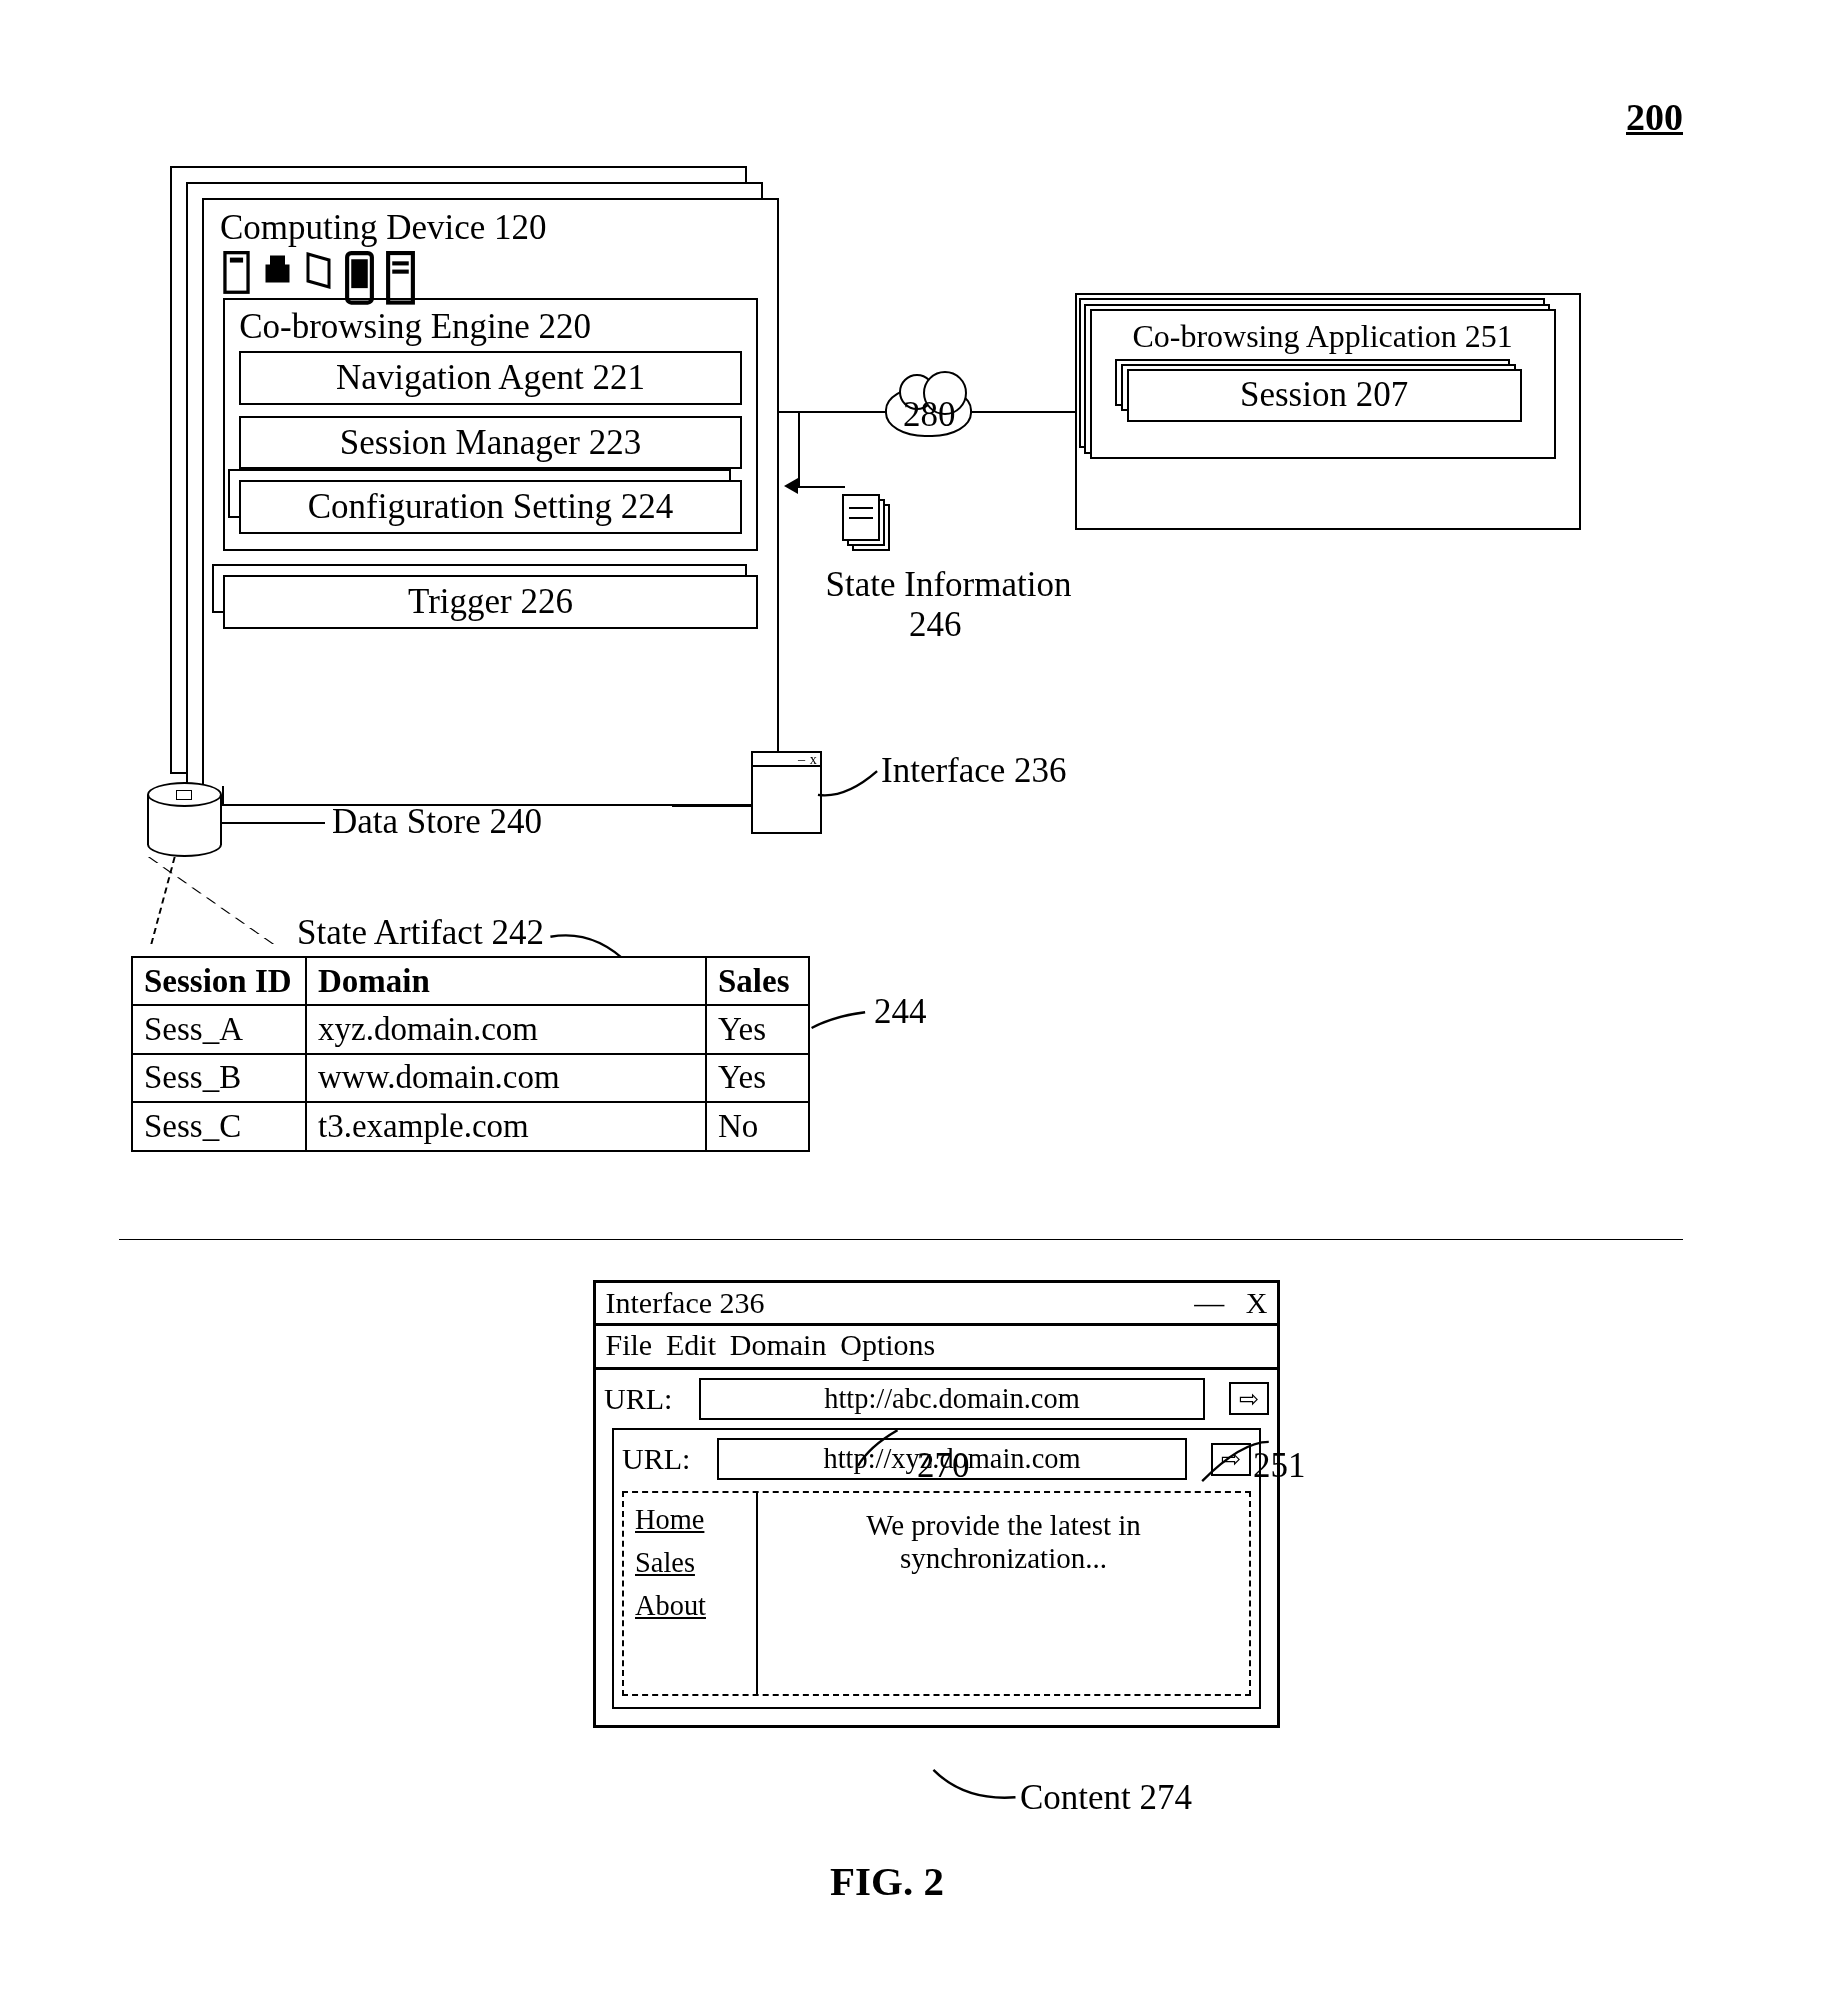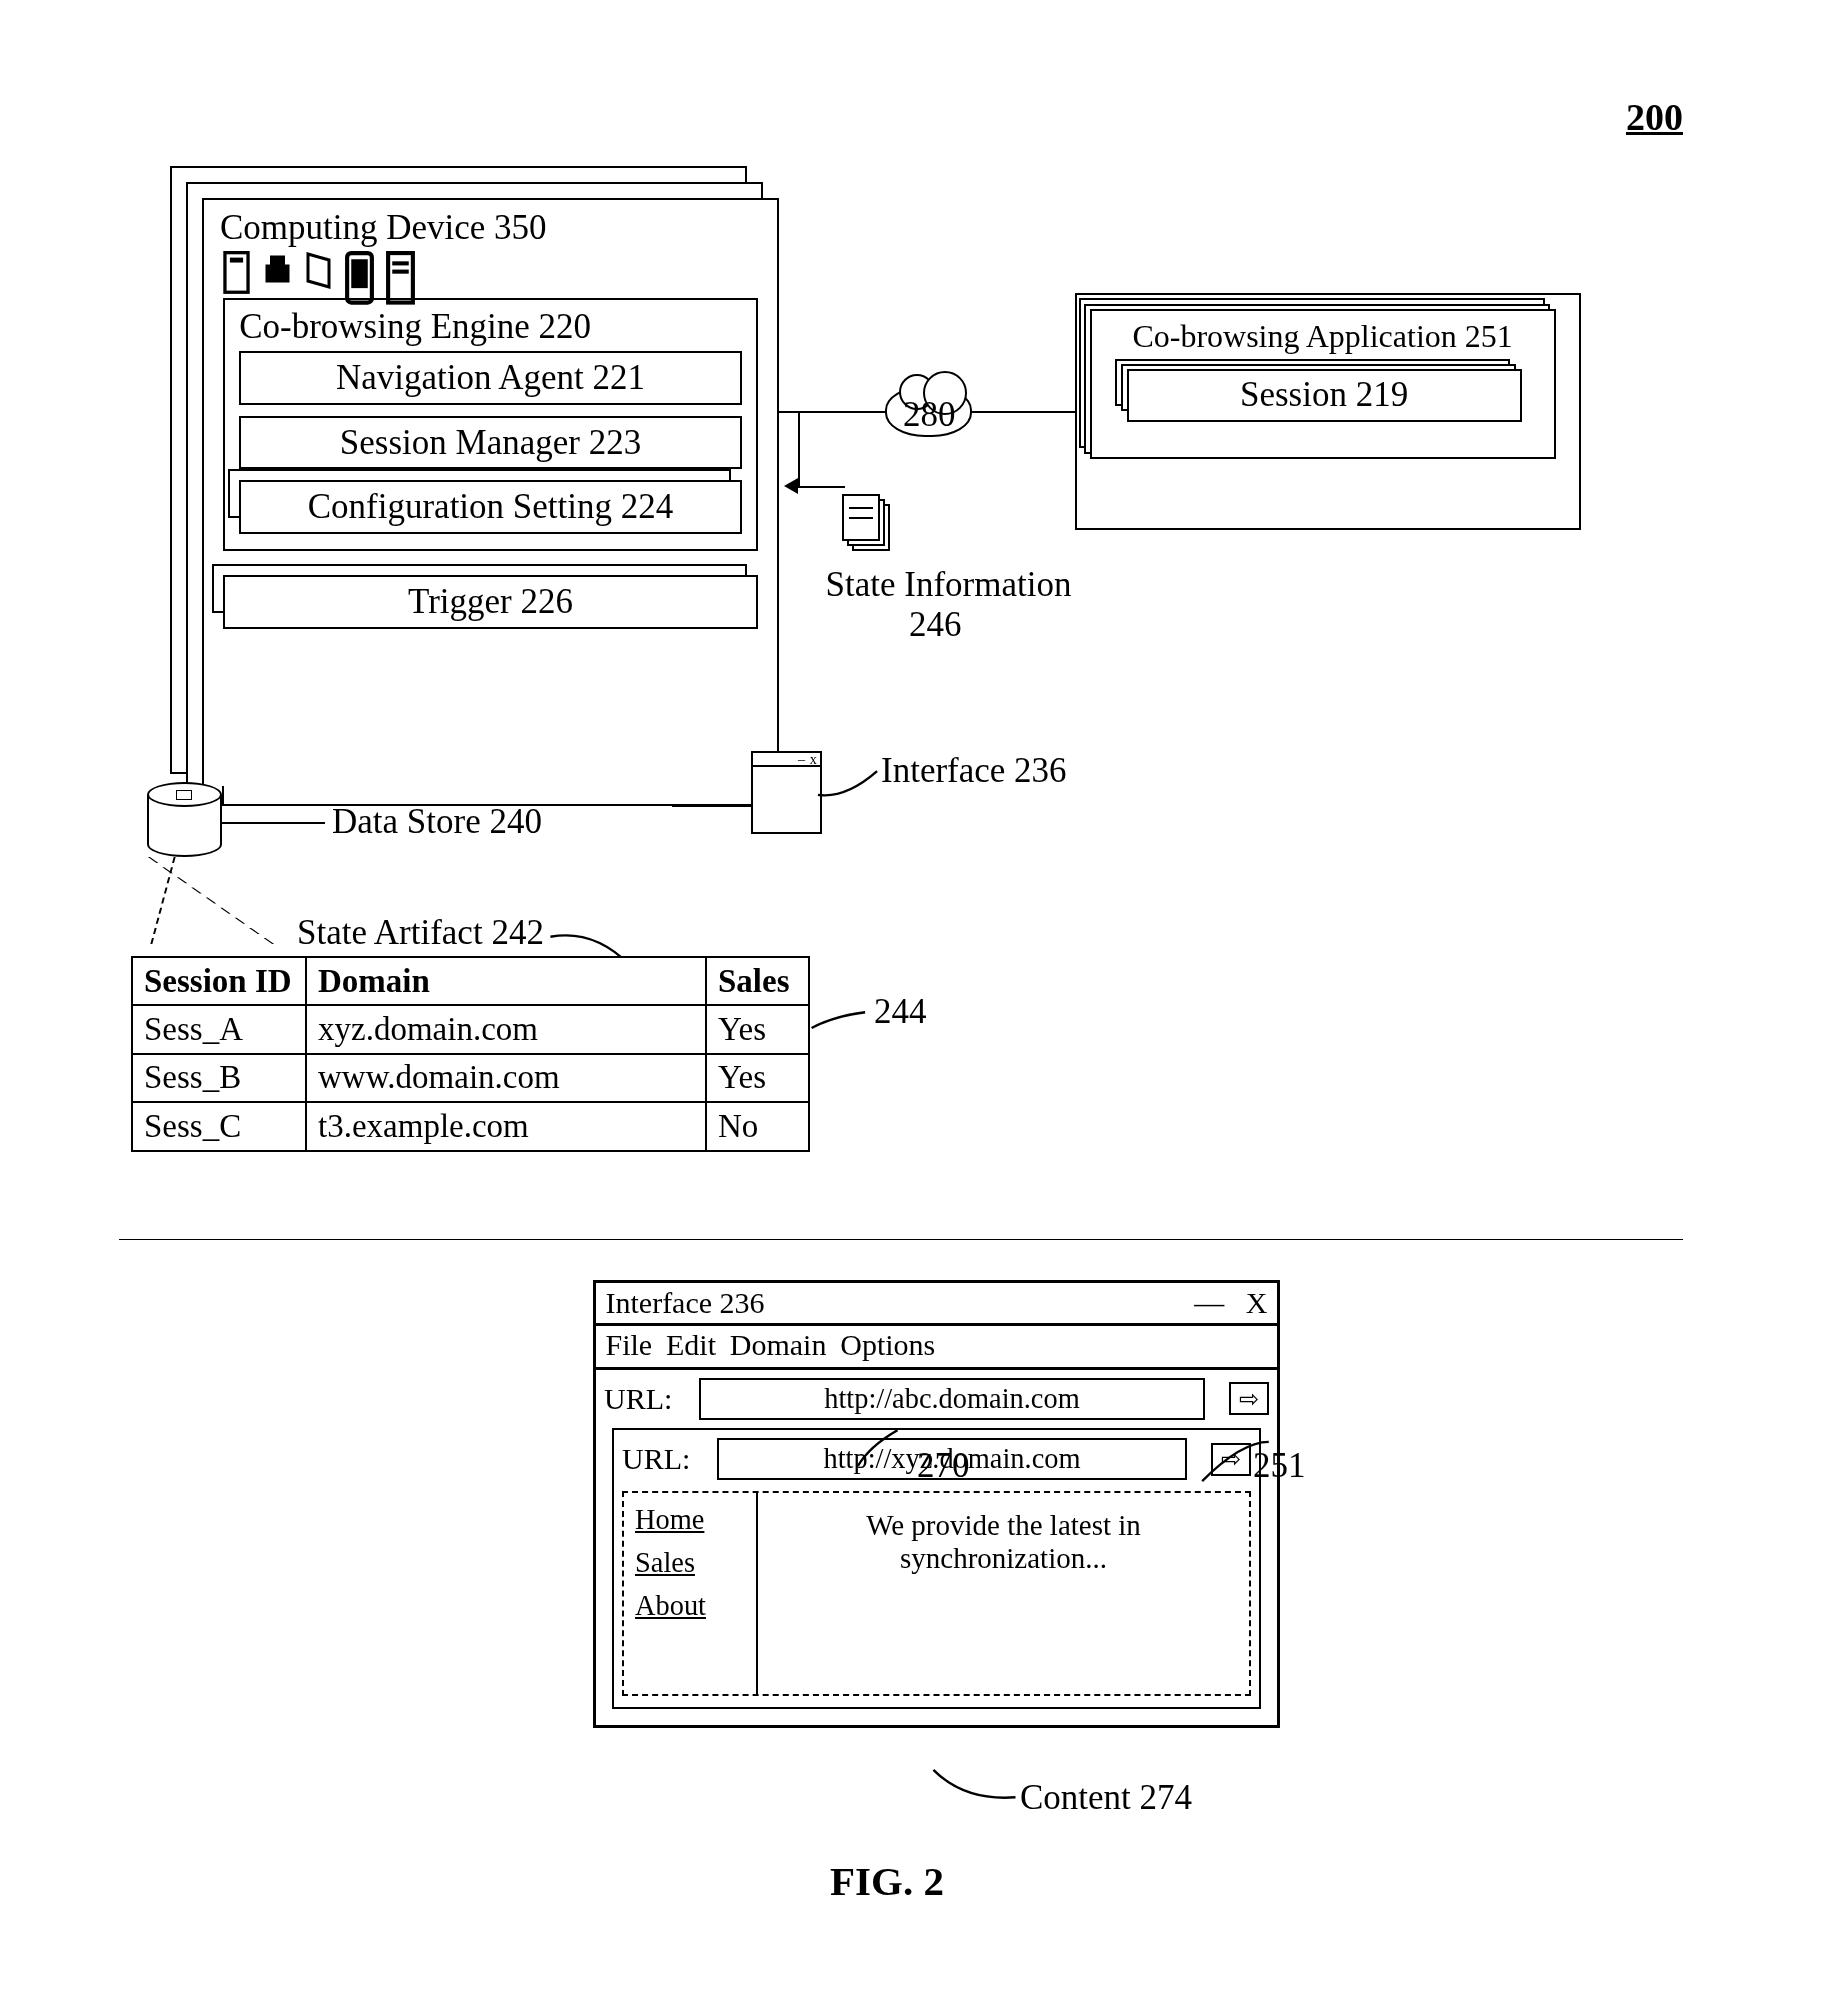--- a/index.html
+++ b/index.html
@@ -119,21 +119,21 @@
 </head>
 <body>
 
 <div class="canvas">
 
   <div class="abs figno" style="right:32px; top:0;">200</div>
 
   <div class="abs stack-back-1" style="left:51px;  top:71px;  width:577px; height:608px;"></div>
   <div class="abs stack-back-2" style="left:67px;  top:87px; width:577px; height:608px;"></div>
   <div class="abs box" style="left:83px; top:103px; width:577px; height:608px;">
-    <div style="padding:8px 16px 0 16px; font-size:35px;">Computing Device 350</div>
+    <div style="padding:8px 16px 0 16px; font-size:35px;">Computing Device 120</div>
     <div class="icon-strip" style="padding:3.2px 0 6.3px 16px;">
 
       <span class="icon">
         <svg viewBox="0 0 20 26">
             <rect x="3" y="1" width="14" height="24" fill="none" stroke="#000" stroke-width="2"></rect>
             <rect x="6" y="4" width="8" height="3" fill="#000"></rect>
           </svg>
       </span>
       <span class="icon">
         <svg viewBox="0 0 22 26">
@@ -187,21 +187,21 @@
 
   <div class="abs box" style="left:956px; top:198px; width:506px; height:237px; padding:6.3px 12.6px;">
     <div style="position:relative; margin-top:8px; height:158px;">
       <div class="stack-back-1" style="left:-11px; top:-11px; width:466px; height:150px;"></div>
       <div class="stack-back-2" style="left:-5.5px; top:-5.5px; width:466px; height:150px;"></div>
       <div class="box" style="position:absolute; left:0; top:0; width:466px; height:150px; padding:6.3px 11px;">
         <div style="font-size:32px; text-align:center;">Co-browsing Application 251</div>
         <div style="position:relative; margin-top:14.2px; height:57px;">
           <div class="stack-back-1" style="left:12.6px; top:-9.5px; width:395px; height:47px;"></div>
           <div class="stack-back-2" style="left:18px; top:-4.7px; width:395px; height:47px;"></div>
-          <div class="label-box" style="position:absolute; left:24px; top:0; width:395px;">Session 219</div>
+          <div class="label-box" style="position:absolute; left:24px; top:0; width:395px;">Session 207</div>
         </div>
       </div>
     </div>
   </div>
 
   <div class="abs" style="left:723px; top:399px;">
     <div class="docstack">
       <div class="pg p1"></div>
       <div class="pg p2"></div>
       <div class="pg p3 lines"></div>

